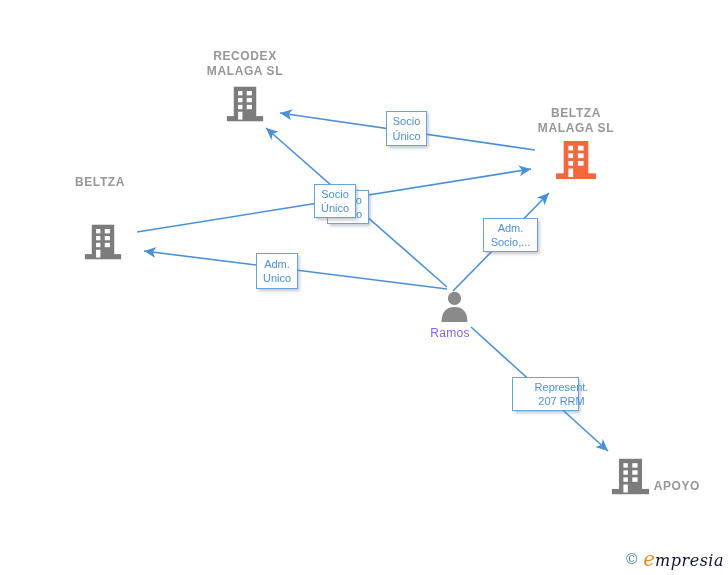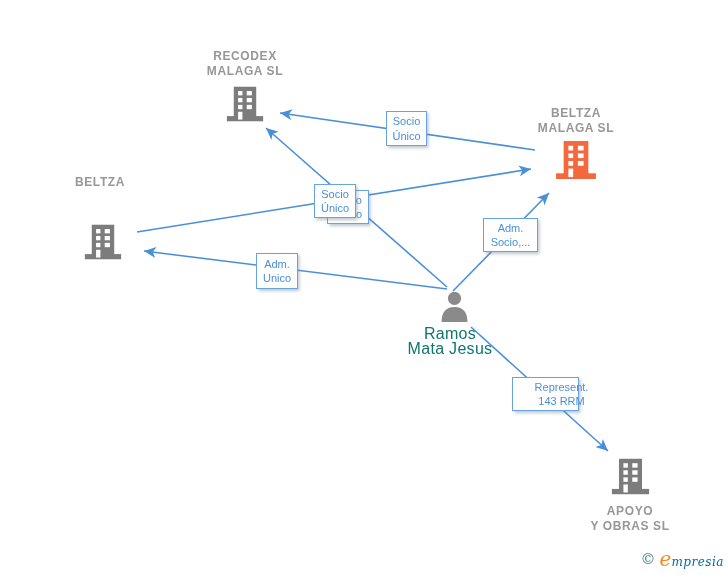--- a/index.html
+++ b/index.html
@@ -7,37 +7,37 @@
     position:relative;width:728px;height:575px;background:#ffffff;overflow:hidden;
     font-family:"Liberation Sans","DejaVu Sans",sans-serif;
   }
   #edges-svg{position:absolute;left:0;top:0;z-index:1;}
   .node{position:absolute;z-index:2;}
   .node-name{
     position:absolute;width:140px;text-align:center;
     font-size:12px;font-weight:bold;letter-spacing:.6px;line-height:15px;color:#979797;
     cursor:pointer;
   }
-  .person-name{font-weight:normal;font-size:16px;letter-spacing:.3px;color:#0f766e;}
+  .person-name{font-weight:normal;font-size:12px;letter-spacing:.3px;color:#8b5cf6;}
   .icon-wrap{position:absolute;cursor:pointer;}
   .chip{
     position:absolute;z-index:3;box-sizing:border-box;
     background:#fefefe;border:1px solid #66a3e0;border-radius:0;
     box-shadow:1.5px 2px 3px rgba(110,130,150,.45);
     display:flex;flex-direction:column;align-items:center;justify-content:center;
     font-size:11px;line-height:14.5px;color:#4a90d9;text-align:center;
   }
   .chip div{white-space:nowrap;}
   #watermark{
     position:absolute;right:4px;bottom:4px;z-index:4;cursor:pointer;
     font-family:"DejaVu Serif","Liberation Serif",serif;
   }
   #watermark .copy{color:#4c7f99;font-size:15px;font-style:normal;vertical-align:2px;margin-right:4px;}
   #watermark .brand-lead{color:#f08a1e;font-style:italic;font-size:20px;}
-  #watermark .brand-rest{color:#0369a1;font-style:italic;font-size:12px;letter-spacing:.5px;}
+  #watermark .brand-rest{color:#0f172a;font-style:italic;font-size:16px;letter-spacing:.5px;}
 </style>
 </head>
 <body>
 
 <div id="canvas">
 
   <svg id="edges-svg" width="728" height="575" viewBox="0 0 728 575">
     <defs>
       <marker id="arrow" markerUnits="userSpaceOnUse" markerWidth="13" markerHeight="11" refX="12" refY="5.5" orient="auto">
         <path d="M0,0 L12,5.5 L0,11 L3.2,5.5 Z" fill="#4a90d9"></path>
@@ -128,21 +128,20 @@
     <div class="icon-wrap" style="left:441px;top:291px;">
       <svg width="27" height="31" viewBox="0 0 26 30">
         <g fill="#8a8a8a">
           <circle cx="13" cy="7.2" r="6.4"></circle>
           <path d="M0.5,30 C0.5,19.5 5.5,15.5 13,15.5 C20.5,15.5 25.5,19.5 25.5,30 Z"></path>
         </g>
       </svg>
     </div>
     <div class="node-name person-name" style="left:380px;top:326px;">
       <div>Ramos</div>
-      <div>Mata Jesus</div>
     </div>
   </div>
 
   <div class="node">
     <div class="icon-wrap" style="left:611px;top:456px;">
       <svg width="39" height="41" viewBox="0 0 44 40">
         <g fill="#7c7c7c">
           <rect x="1" y="34" width="42" height="6"></rect>
           <rect x="9" y="0" width="26" height="36"></rect>
         </g>
@@ -150,23 +149,22 @@
           <rect x="14" y="5" width="5" height="5"></rect>
             <rect x="24" y="5" width="6" height="5"></rect>
           <rect x="14" y="13" width="5" height="5"></rect>
             <rect x="24" y="13" width="6" height="5"></rect>
           <rect x="14" y="21" width="5" height="5"></rect>
             <rect x="24" y="21" width="6" height="5"></rect>
           <rect x="14" y="29" width="5" height="9"></rect>
         </g>
       </svg>
     </div>
-    <div class="node-name" style="left:560px;top:504px;">
+    <div class="node-name" style="left:560px;top:479px;text-align:right;">
       <div>APOYO</div>
-      <div>Y OBRAS SL</div>
     </div>
   </div>
 
   <div class="chip" style="left:386px;top:111px;width:41px;height:35px;">
     <div>Socio</div>
     <div>Único</div>
   </div>
 
   <div class="chip" style="left:327px;top:190px;width:42px;height:34px;">
     <div>Socio</div>
@@ -183,20 +181,20 @@
     <div>Socio,...</div>
   </div>
 
   <div class="chip" style="left:256px;top:253px;width:42px;height:36px;">
     <div>Adm.</div>
     <div>Unico</div>
   </div>
 
   <div class="chip" style="left:512px;top:377px;width:67px;height:34px;padding-left:32px;">
     <div>Represent.</div>
-    <div>143 RRM</div>
+    <div>207 RRM</div>
   </div>
 
   <div id="watermark">
     <span class="copy">©</span><span class="brand-lead">e</span><span class="brand-rest">mpresia</span>
   </div>
 
 </div>
 
 </body></html>

